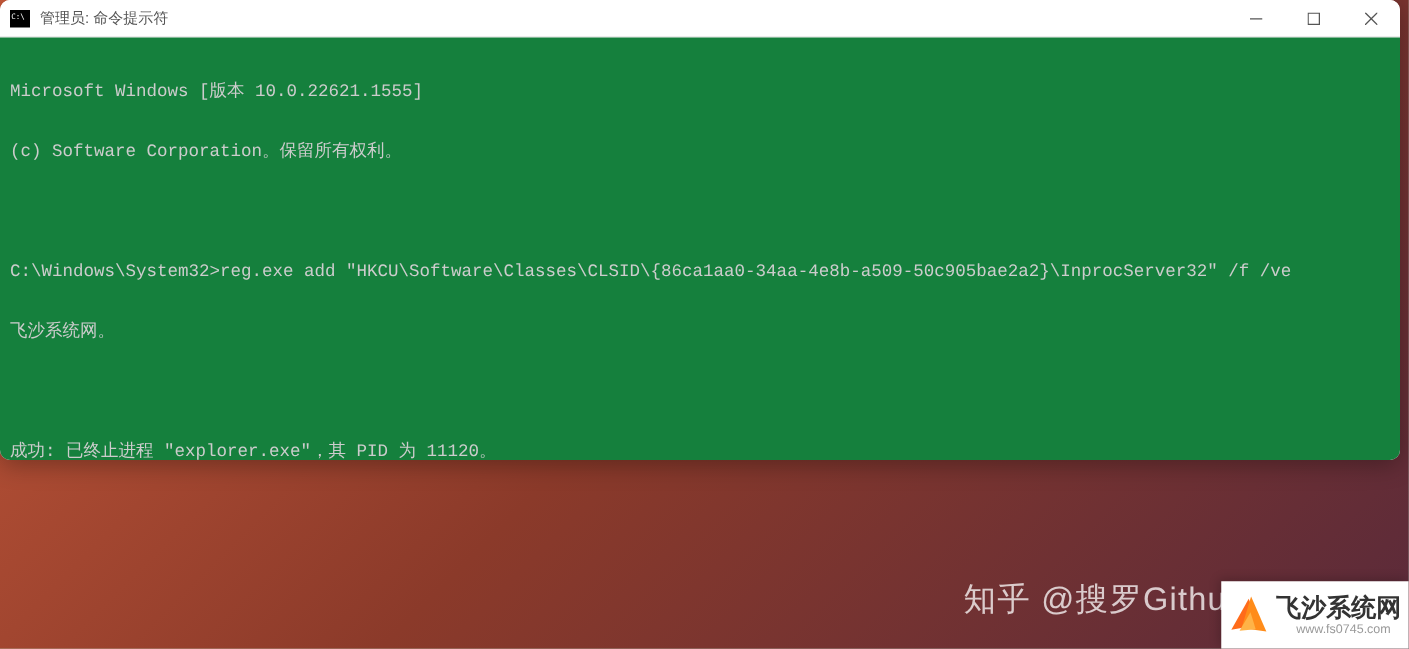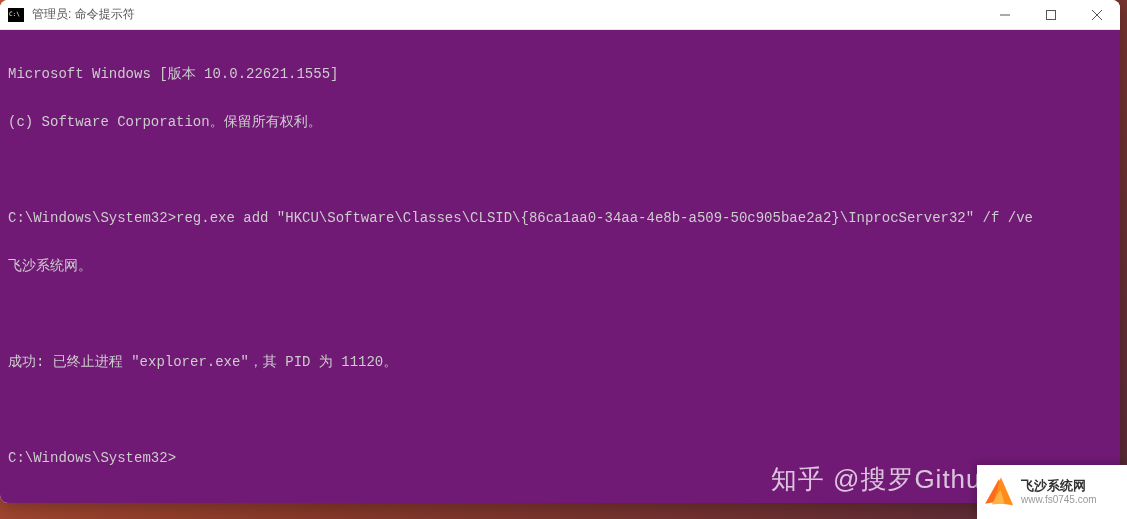--- a/index.html
+++ b/index.html
@@ -9,21 +9,21 @@
       background: linear-gradient(135deg, #c85a3a 0%, #8b3a2a 50%, #5a2a3a 100%);
       font-family: "Segoe UI", "Microsoft YaHei", sans-serif;
       position: relative;
       overflow: hidden;
     }
     .window {
       position: absolute;
       top: 0;
       left: 0;
       width: 1120px;
-      height: 503px;
+      height: 368px;
       background: #ffffff;
       border-radius: 8px;
       overflow: hidden;
       box-shadow: 0 4px 20px rgba(0,0,0,0.3);
     }
     .titlebar {
       height: 30px;
       background: #ffffff;
       display: flex;
       align-items: center;
@@ -61,21 +61,21 @@
     .window-control {
       width: 46px;
       height: 30px;
       display: flex;
       align-items: center;
       justify-content: center;
       cursor: pointer;
     }
     .window-control svg { width: 10px; height: 10px; }
     .terminal {
-      background: #701a75;
+      background: #15803d;
       height: calc(100% - 30px);
       padding: 4px 8px;
       font-family: "NSimSun", "SimSun", Consolas, "Courier New", monospace;
       font-size: 14px;
       line-height: 16px;
       color: #cccccc;
       overflow: hidden;
       white-space: pre-wrap;
       word-break: break-all;
     }
@@ -109,22 +109,22 @@
       margin-right: 4px;
     }
     .site-logo-shape {
       position: absolute;
       width: 0; height: 0;
     }
     .tri1 { border-left: 18px solid transparent; border-right: 4px solid transparent; border-bottom: 22px solid #ff6b1a; top: 6px; left: 2px; transform: rotate(-10deg);}
     .tri2 { border-left: 4px solid transparent; border-right: 16px solid transparent; border-bottom: 26px solid #ff8c1a; top: 4px; left: 14px; transform: rotate(8deg);}
     .tri3 { border-left: 10px solid transparent; border-right: 3px solid transparent; border-bottom: 14px solid #ffb347; top: 16px; left: 10px; transform: rotate(-5deg);}
     .site-text { display: flex; flex-direction: column; line-height: 1.1; }
-    .site-name { font-size: 13px; font-weight: bold; color: #333; font-family: "Microsoft YaHei", sans-serif; }
-    .site-url { font-size: 10px; color: #999; }
+    .site-name { font-size: 20px; font-weight: bold; color: #333; font-family: "Microsoft YaHei", sans-serif; }
+    .site-url { font-size: 10px; color: #999; margin-left: 16px; }
   </style>
 </head>
 <body>
 
 <div class="window">
   <div class="titlebar">
     <div class="titlebar-icon"></div>
     <div class="titlebar-text">管理员: 命令提示符</div>
     <div class="window-controls">
       <div class="window-control">

